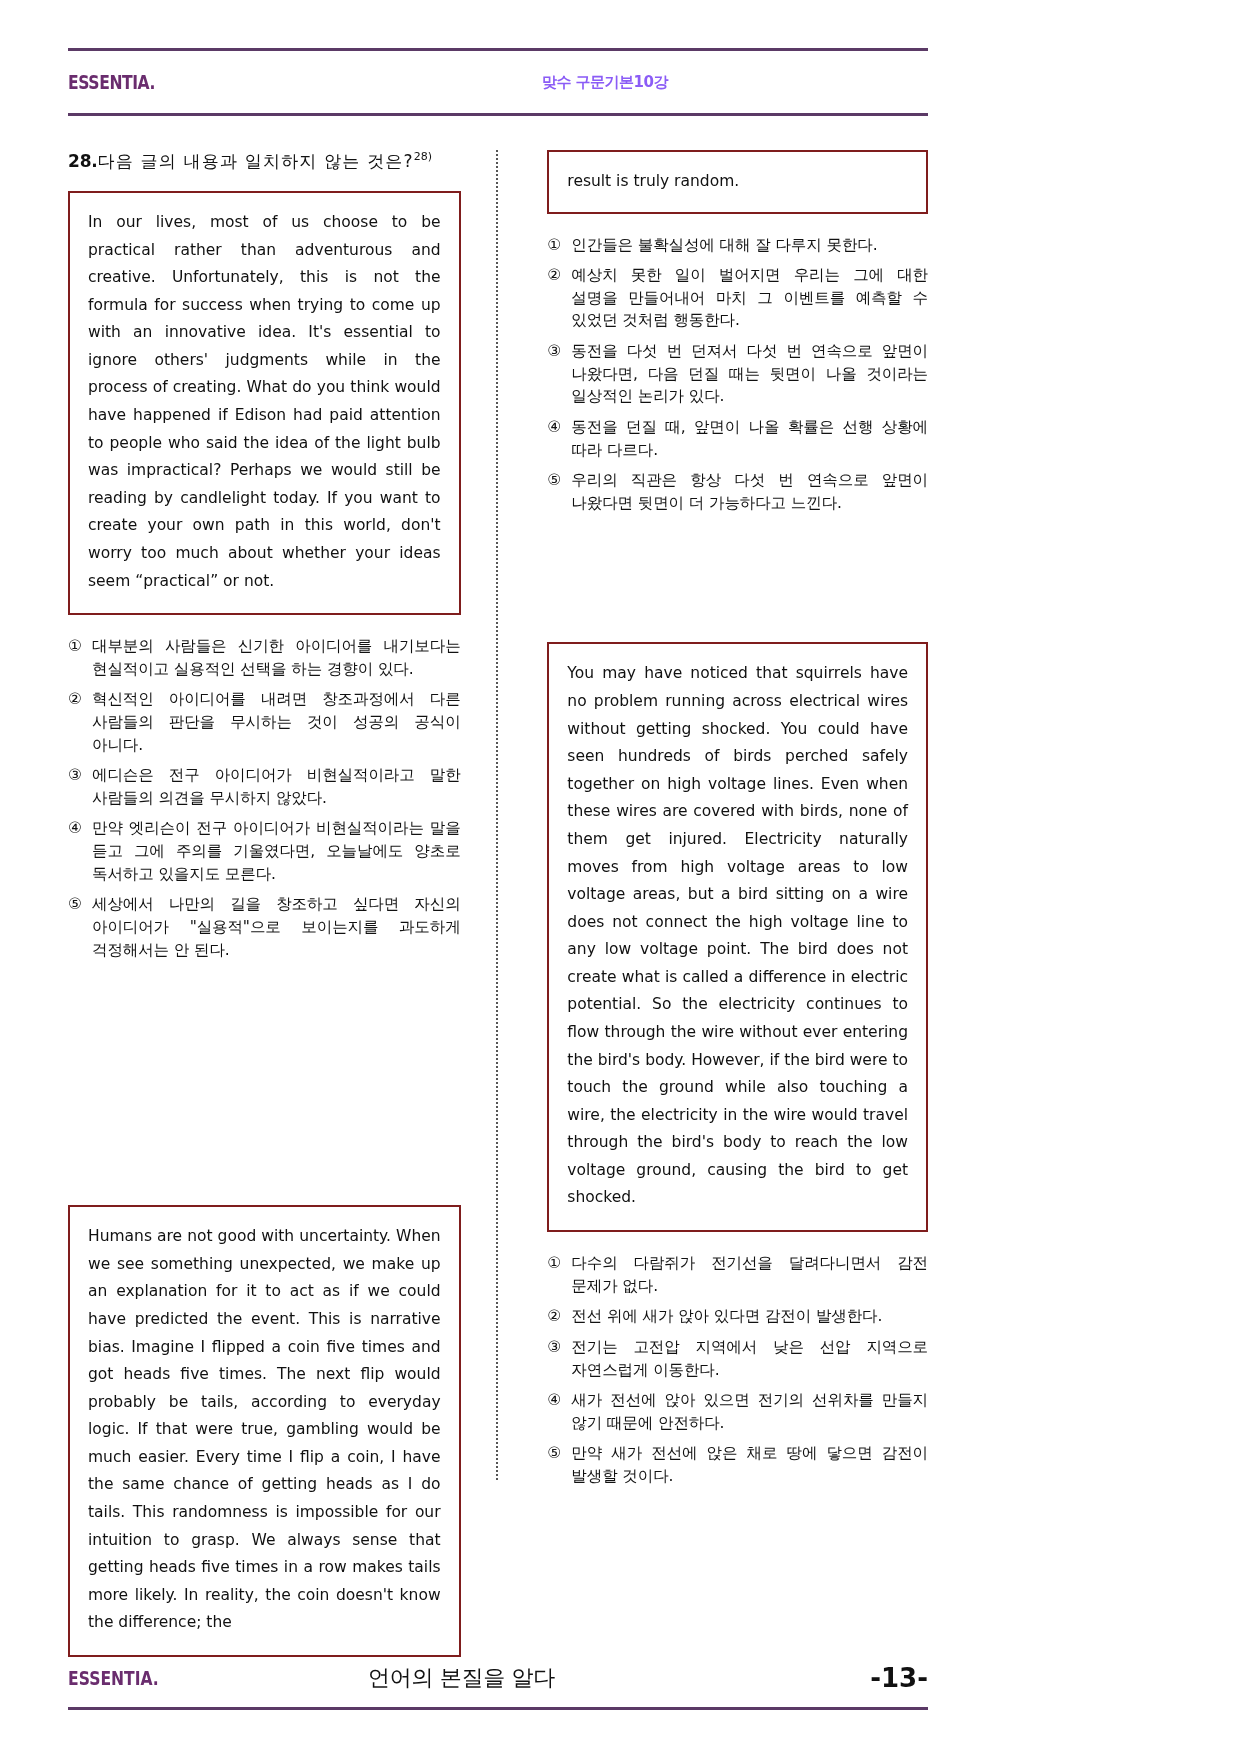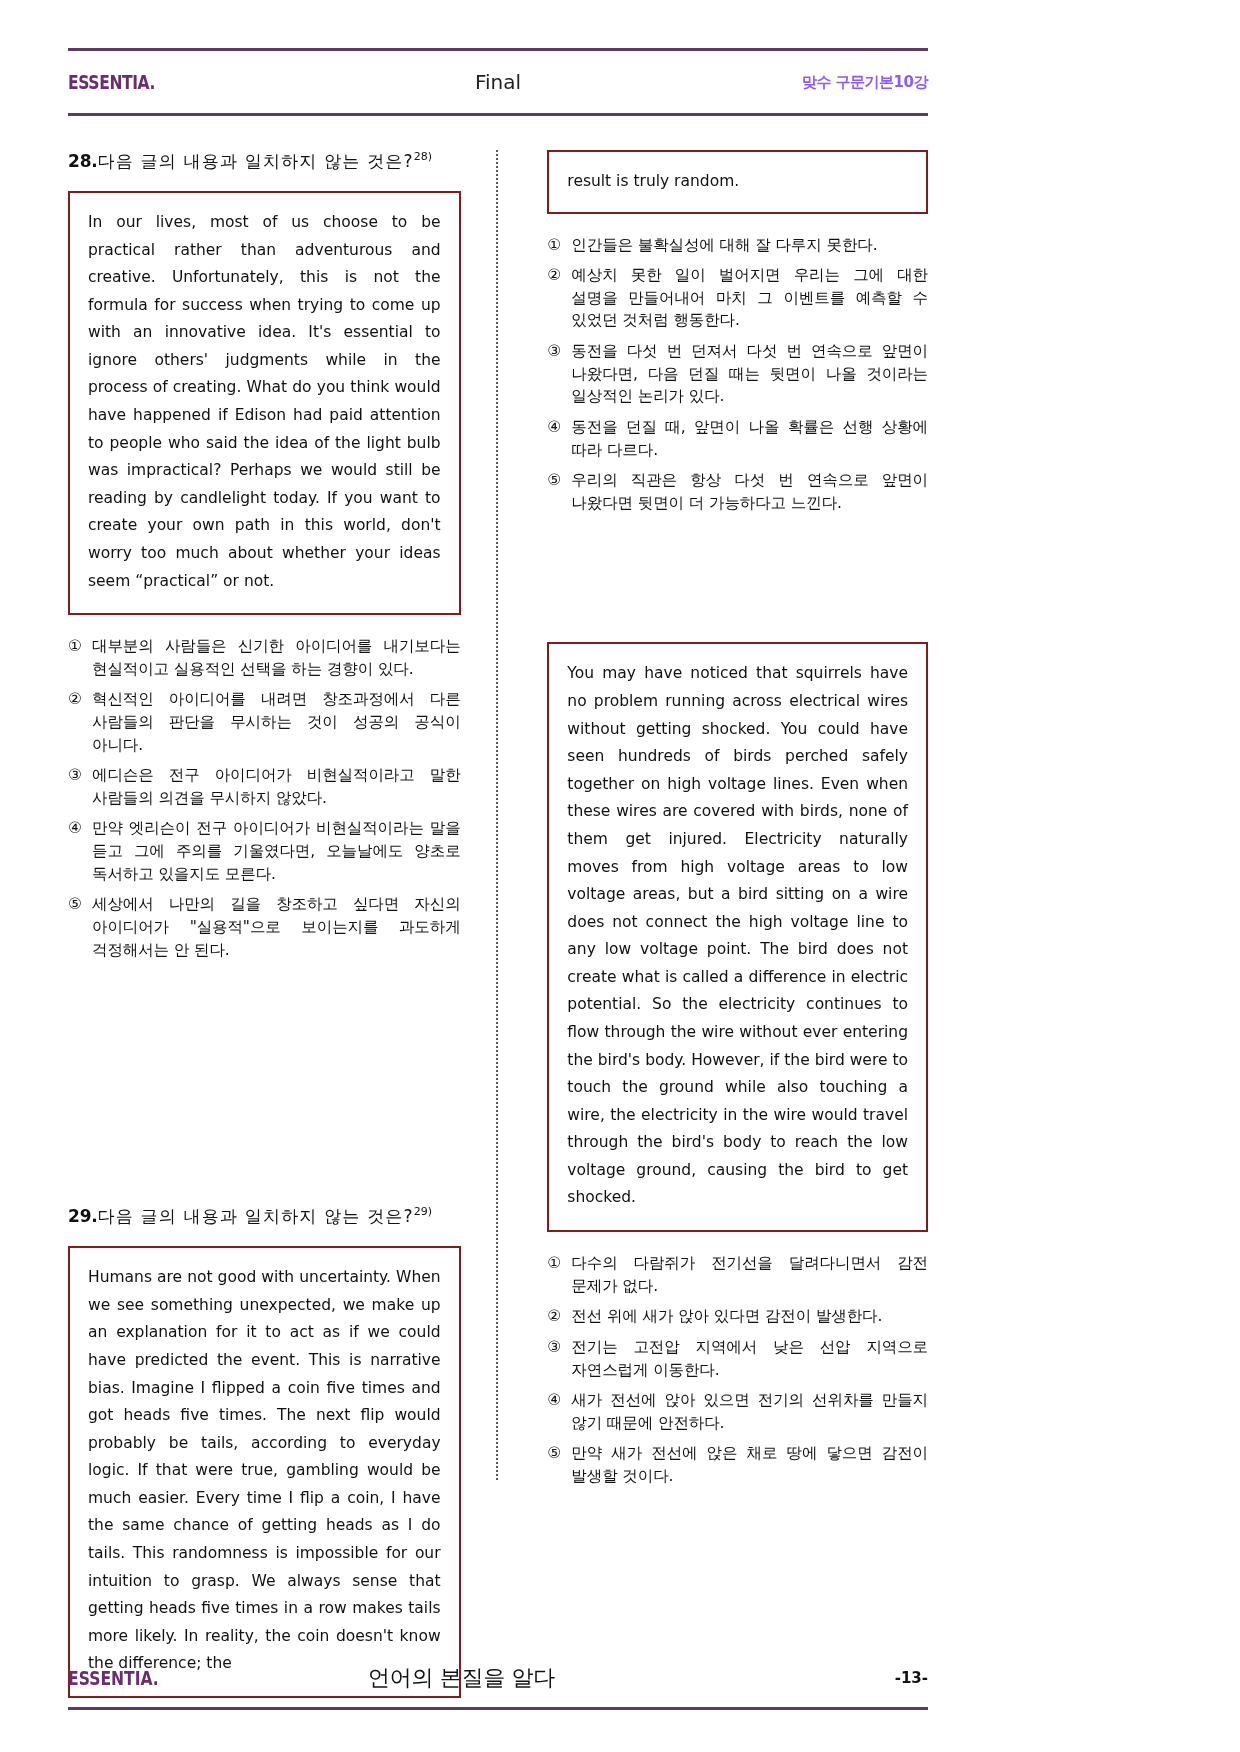--- a/index.html
+++ b/index.html
@@ -164,33 +164,32 @@
   }
   .footer-center {
     flex: 1;
     font-size: 22px;
     color: #111;
     letter-spacing: -0.3px;
   }
   .footer-right {
     width: 300px;
     text-align: right;
-    font-size: 15px;
+    font-size: 26px;
     font-weight: bold;
     color: #111;
   }
 </style>
 </head>
 <body>
 
 <div class="page">
 
   <div class="header">
     <div class="brand">ESSENTIA.</div>
-    <div class="header-center">Final</div>
     <div class="header-right">맞수 구문기본10강</div>
   </div>
 
   <div class="columns">
 
     <div class="col col-left">
 
       <div class="q-head">
         <span class="q-num">28.</span><span class="q-text">다음 글의 내용과 일치하지 않는 것은?</span><span class="q-sup">28)</span>
       </div>
@@ -215,23 +214,20 @@
           <span class="ctext">만약 엣리슨이 전구 아이디어가 비현실적이라는 말을 듣고 그에 주의를 기울였다면, 오늘날에도 양초로 독서하고 있을지도 모른다.</span>
         </li>
         <li>
           <span class="marker">⑤</span>
           <span class="ctext">세상에서 나만의 길을 창조하고 싶다면 자신의 아이디어가 "실용적"으로 보이는지를 과도하게 걱정해서는 안 된다.</span>
         </li>
       </ul>
 
       <div class="spacer-lg"></div>
 
-      <div class="q-head">
-        <span class="q-num">29.</span><span class="q-text">다음 글의 내용과 일치하지 않는 것은?</span><span class="q-sup">29)</span>
-      </div>
 
       <div class="passage">Humans are not good with uncertainty. When we see something unexpected, we make up an explanation for it to act as if we could have predicted the event. This is narrative bias. Imagine I flipped a coin five times and got heads five times. The next flip would probably be tails, according to everyday logic. If that were true, gambling would be much easier. Every time I flip a coin, I have the same chance of getting heads as I do tails. This randomness is impossible for our intuition to grasp. We always sense that getting heads five times in a row makes tails more likely. In reality, the coin doesn't know the difference; the</div>
 
     </div>
 
     <div class="col-divider">
       <div class="dots"></div>
     </div>
 
     <div class="col col-right">

